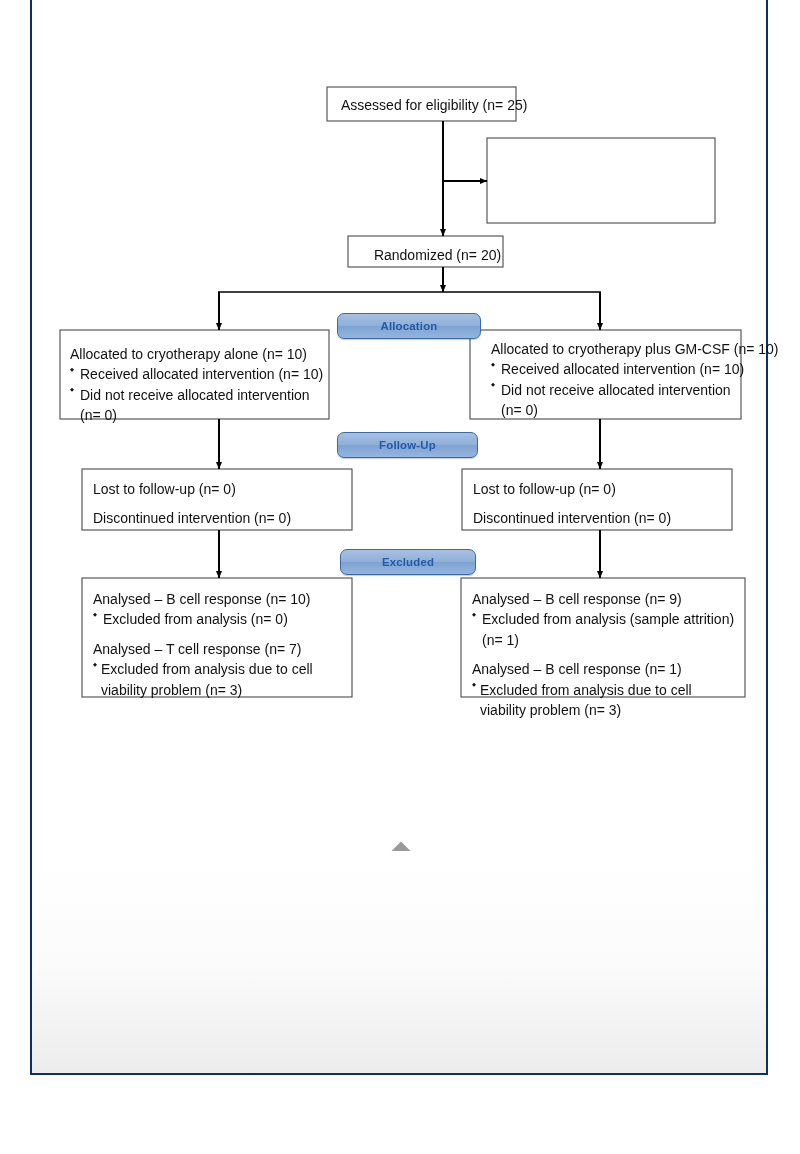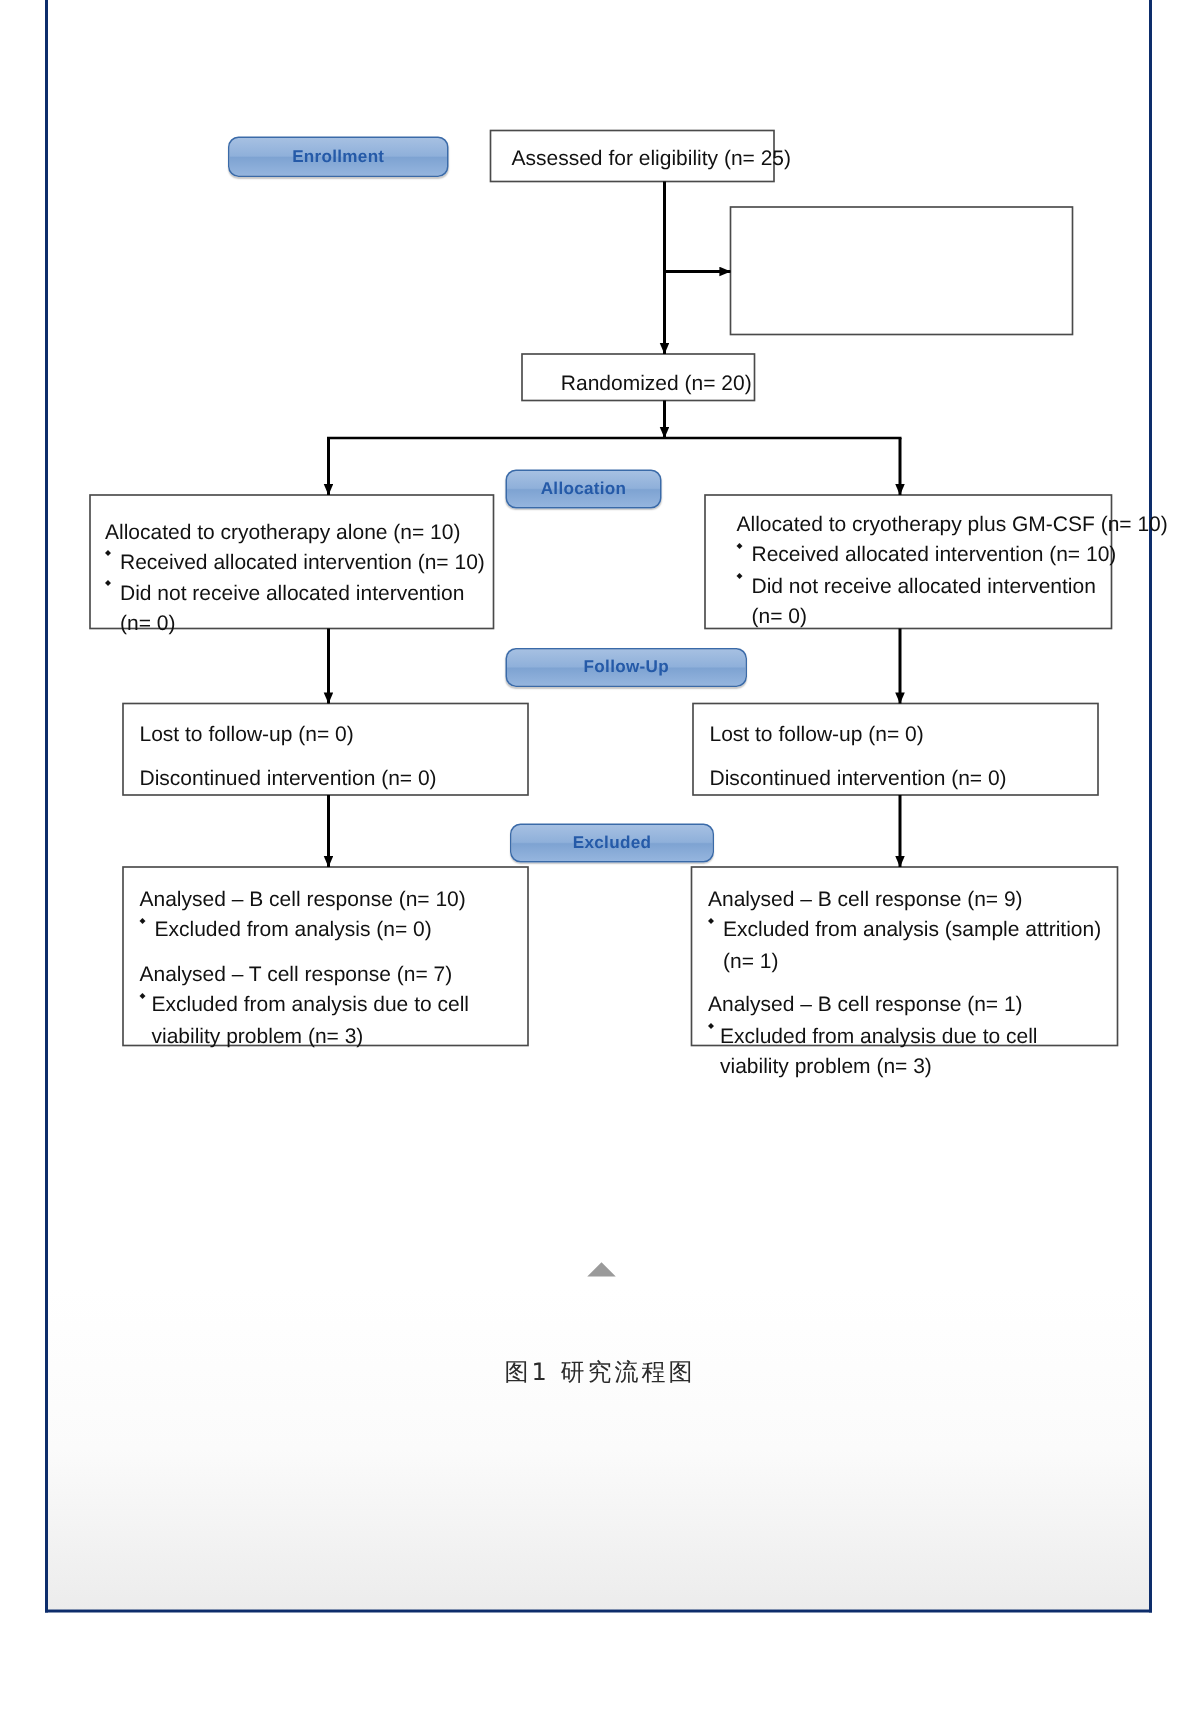--- a/index.html
+++ b/index.html
@@ -154,24 +154,22 @@
     <ul>
         <li>Excluded from analysis (sample attrition) (n= 1)</li>
       </ul>
     <span class="gap"></span>
     <span class="hd">Analysed – B cell response (n= 1)</span>
     <ul>
         <li style="padding-left:8px;">Excluded from analysis due to cell viability problem (n= 3)</li>
       </ul>
   </div>
 
-  <div class="pill" style="left:152px;top:91px;width:147px;height:27px;">Enrollment</div>
-  <div class="pill" style="left:337px;top:313px;width:104px;height:26px;">Allocation</div>
-  <div class="pill" style="left:337px;top:432px;width:161px;height:26px;">Follow-Up</div>
+  <div class="pill" style="left:337px;top:313px;width:144px;height:26px;">Allocation</div>
+  <div class="pill" style="left:337px;top:432px;width:141px;height:26px;">Follow-Up</div>
   <div class="pill" style="left:340px;top:549px;width:136px;height:26px;">Excluded</div>
 
   <svg id="tri" viewBox="0 0 22 12">
     <path d="M11 1.5 L20.5 11 L1.5 11 Z" fill="#9a9a9a"></path>
   </svg>
 
-  <div id="cap">图1 研究流程图</div>
 
 </div>
 
 </body></html>

